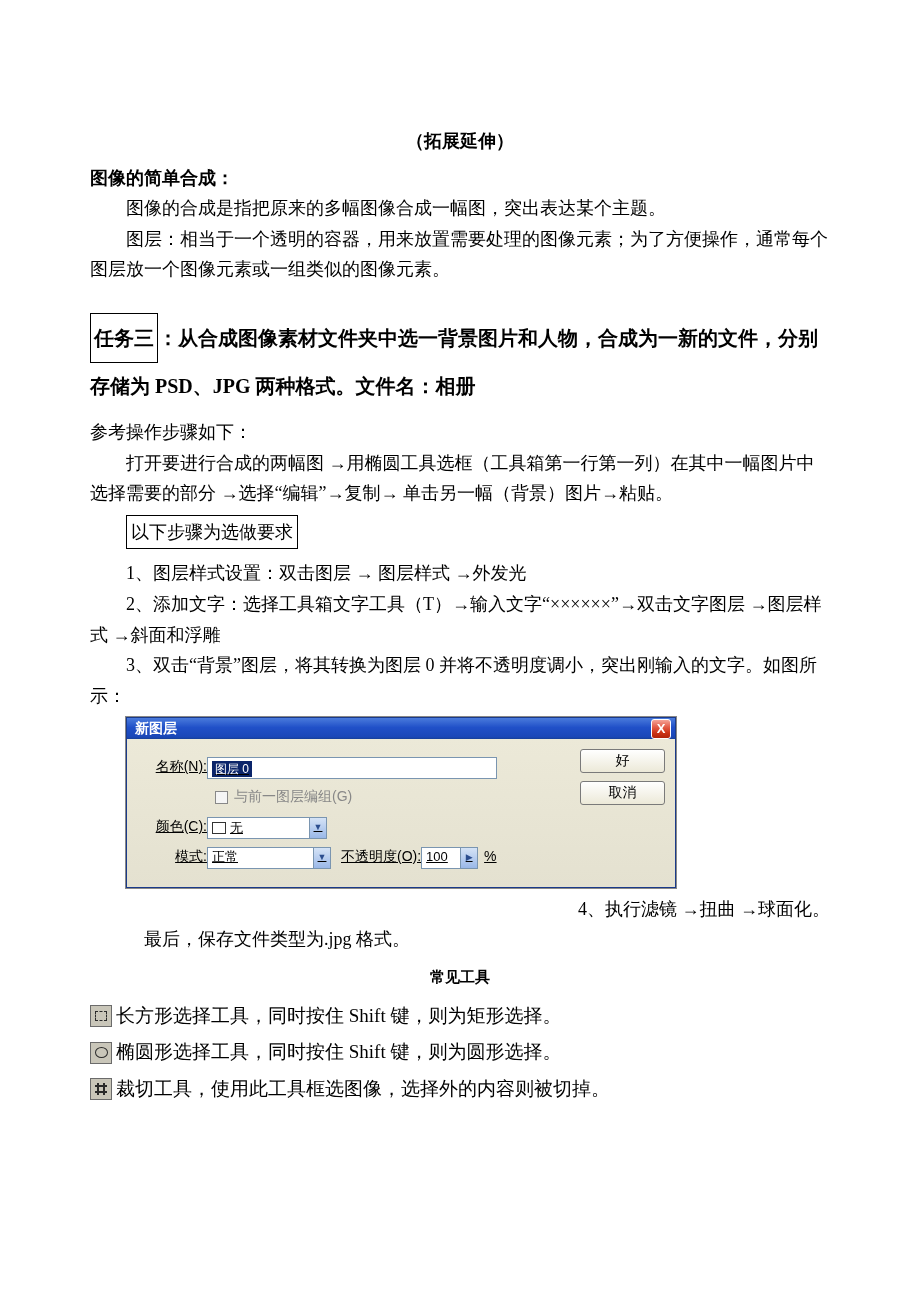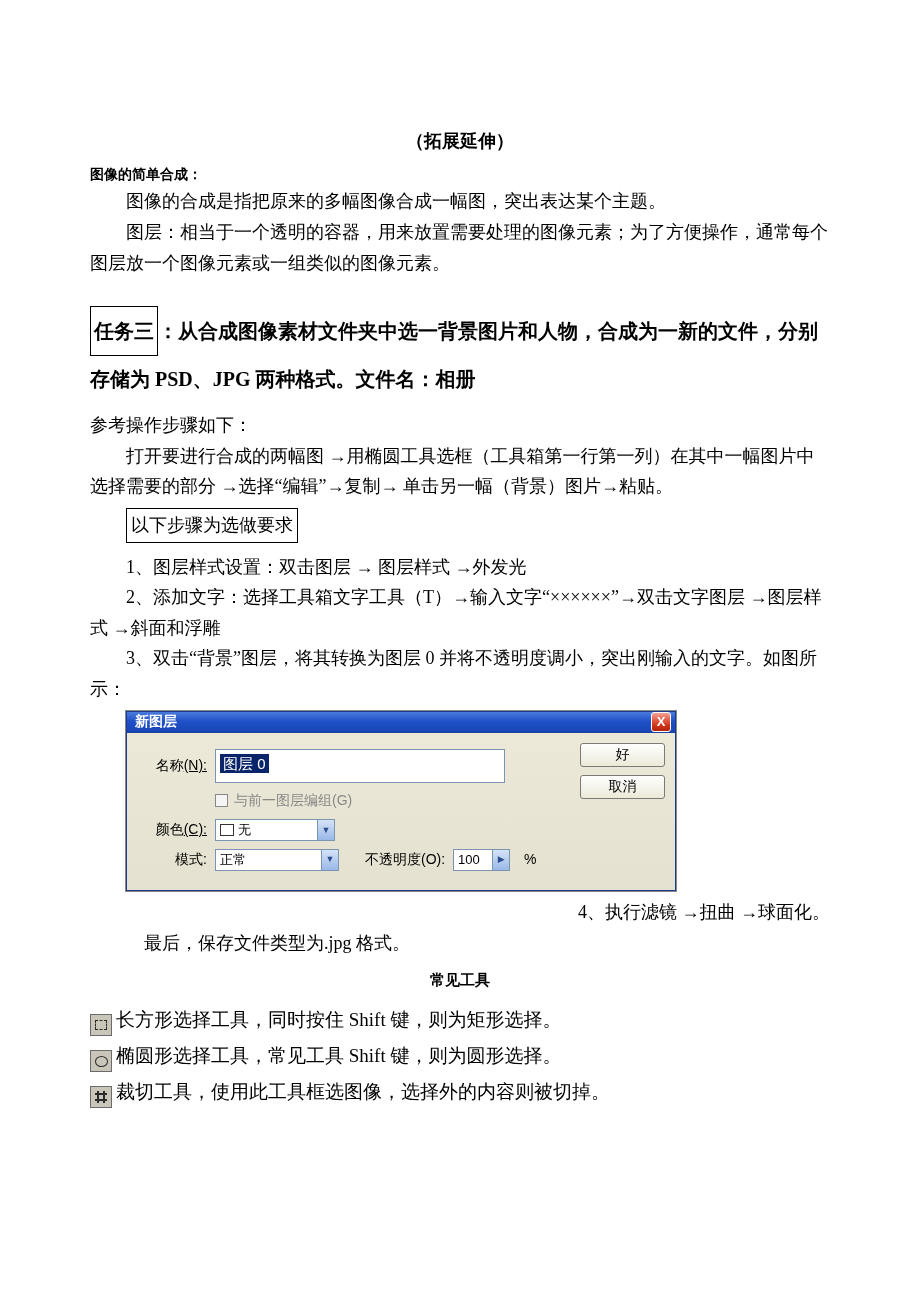--- a/index.html
+++ b/index.html
@@ -15,21 +15,21 @@
     }
     .indent { text-indent: 2em; }
     .indent1 { text-indent: 1em; text-align: right; }
     .boxed {
       border: 1.5px solid #000;
       padding: 1px 3px;
       display: inline-block;
       font-weight: bold;
     }
     .title-small { font-size: 18px; font-weight: bold; text-align: center; margin: 6px 0; }
-    .section-h1 { font-size: 14px; font-weight: bold; }
+    .section-h1 { font-size: 18px; font-weight: bold; }
     .task-block { font-size: 20px; font-weight: bold; line-height: 2.3; margin-top: 28px; margin-bottom: 8px; }
     .task-label { font-size: 20px; }
     .sub-box {
       border: 1.5px solid #000;
       display: inline-block;
       padding: 1px 4px;
       margin: 6px 0 6px 2em;
       font-size: 18px;
     }
     .steps { margin-top: 3px; }
@@ -64,29 +64,29 @@
       border-radius: 3px;
       color: #fff;
       display: flex; align-items: center; justify-content: center;
       font-weight: bold;
       font-size: 13px;
     }
     .dlgbody {
       padding: 10px 10px 12px 10px;
       background: linear-gradient(to bottom,#ece9d8,#e4e1d0);
     }
-    .dlgrow { display:flex; align-items:center; margin: 6px 0; gap: 8px; }
+    .dlgrow { display:flex; align-items:flex-end; margin: 6px 0; gap: 0; text-decoration: underline; }
     .lbl { width: 70px; text-align: right; color: #000; }
     .lbl .ul { text-decoration: underline; }
     .textinput {
-      height: 34px;
+      height: 22px;
       background: #fff;
       border: 1px solid #7a95b0;
       padding: 1px 4px;
-      font-size: 15px;
+      font-size: 12px;
     }
     .textinput .sel {
       background: #0a246a;
       color: #fff;
       padding: 1px 3px;
     }
     .btn {
       width: 85px; height: 24px;
       background: linear-gradient(to bottom,#fff,#ece9d8);
       border: 1px solid #7a7a7a;
@@ -116,21 +116,21 @@
       background:linear-gradient(to bottom,#d5e3f6,#9ab8e8);
       border:1px solid #7a95b0;border-left:none;
       display:flex;align-items:center;justify-content:center;
       font-size:9px;color:#2b4d8e;
     }
     .dlgright { display:flex;flex-direction:column;gap:8px;margin-left:auto; }
     .dlgmain { display:flex; }
     .dlgleft { flex:1; }
 
     
-    .tool-line { display:flex;align-items:flex-end;gap:2px;margin:4px 0;font-size:19px; }
+    .tool-line { display:flex;align-items:center;gap:2px;margin:4px 0;font-size:19px; }
     .ticon {
       width:22px;height:22px;
       background:#c9c6b9;
       border:1px solid #6b6b6b;
       display:flex;align-items:center;justify-content:center;
       font-size:13px;
       margin-right:2px;
     }
     .ticon-rect { width:12px;height:10px;border:1.5px dashed #2a2a2a; }
     .ticon-ell { width:13px;height:11px;border:1.5px solid #2a2a2a;border-radius:50%; }
@@ -230,21 +230,21 @@
   <div class="ticon">
       <div class="ticon-rect"></div>
     </div>
   <span>长方形选择工具，同时按住 Shift 键，则为矩形选择。</span>
 </div>
 
 <div class="tool-line">
   <div class="ticon">
       <div class="ticon-ell"></div>
     </div>
-  <span>椭圆形选择工具，常见工具 Shift 键，则为圆形选择。</span>
+  <span>椭圆形选择工具，同时按住 Shift 键，则为圆形选择。</span>
 </div>
 
 <div class="tool-line">
   <div class="ticon">
       <div class="ticon-crop">
         <span class="b1"></span>
         <span class="b2"></span>
       </div>
     </div>
   <span>裁切工具，使用此工具框选图像，选择外的内容则被切掉。</span>

